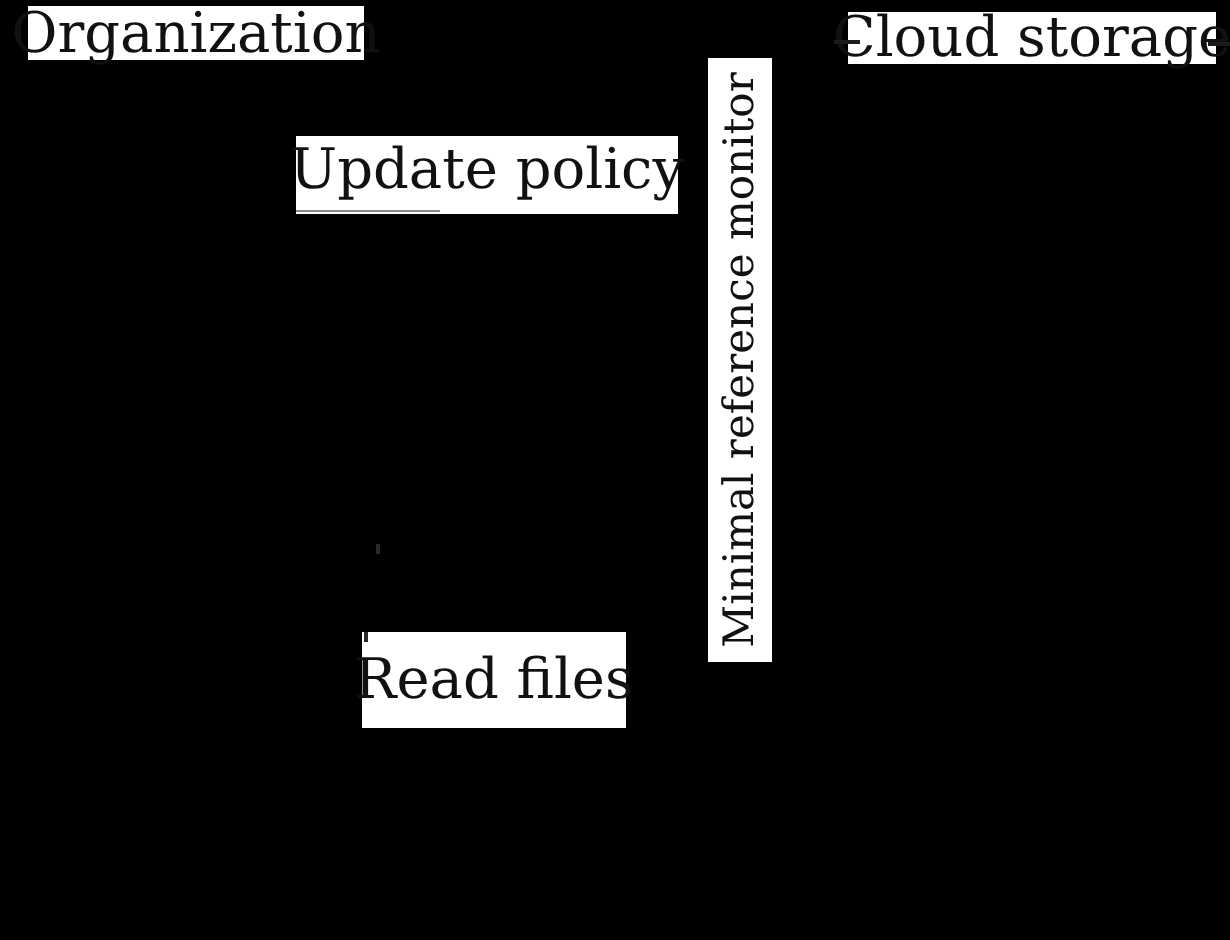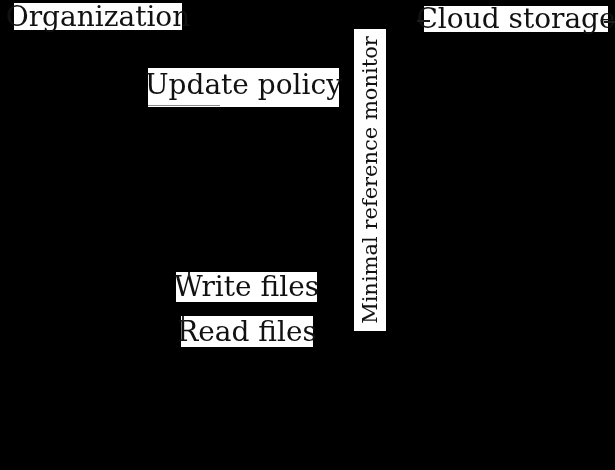--- a/index.html
+++ b/index.html
@@ -53,21 +53,21 @@
   .underline {
     position: absolute;
     background: #8a8a8a;
   }
   
   #node-organization   { left: 14px;  top: 3px;   width: 168px; height: 27px; }
   #node-cloud-storage  { left: 424px; top: 6px;   width: 184px; height: 26px; }
   #node-update-policy  { left: 148px; top: 68px;  width: 191px; height: 39px; padding-bottom: 6px; }
   #node-monitor        { left: 354px; top: 29px;  width: 32px;  height: 302px; }
   #node-write-files    { left: 176px; top: 272px; width: 141px; height: 30px; }
-  #node-read-files     { left: 181px; top: 316px; width: 132px; height: 31px; }
+  #node-read-files     { left: 181px; top: 316px; width: 132px; height: 48px; }
 
   
   #stub-cloud-left     { left: 417px; top: 20px;  width: 13px; height: 2px; }
   #stub-cloud-right    { left: 604px; top: 21px;  width: 11px; height: 2px; }
   #underline-update    { left: 148px; top: 105px; width: 72px; height: 1px; }
   #tick-write          { left: 188px; top: 272px; width: 2px;  height: 5px; }
   #tick-read           { left: 182px; top: 316px; width: 2px;  height: 5px; }
 </style>
 </head>
 <body>
@@ -83,23 +83,20 @@
   </div>
 
   <div id="node-cloud-storage" class="node-label">
     <span>Cloud storage</span>
   </div>
 
   <div id="node-monitor" class="v-box">
     <span class="v-text">Minimal reference monitor</span>
   </div>
 
-  <div id="node-write-files" class="node-label">
-    <span>Write files</span>
-  </div>
 
   <div id="node-read-files" class="node-label">
     <span>Read files</span>
   </div>
 
   <div id="stub-cloud-left" class="stub"></div>
   <div id="stub-cloud-right" class="stub"></div>
   <div id="underline-update" class="underline"></div>
   <div id="tick-write" class="tick"></div>
   <div id="tick-read" class="tick"></div>

